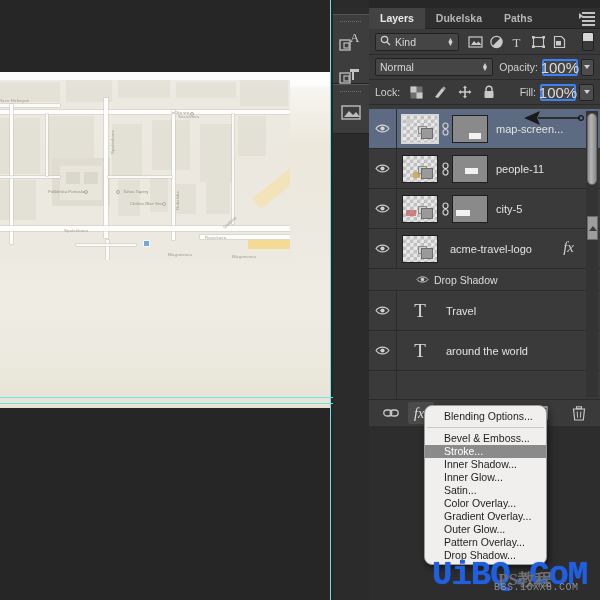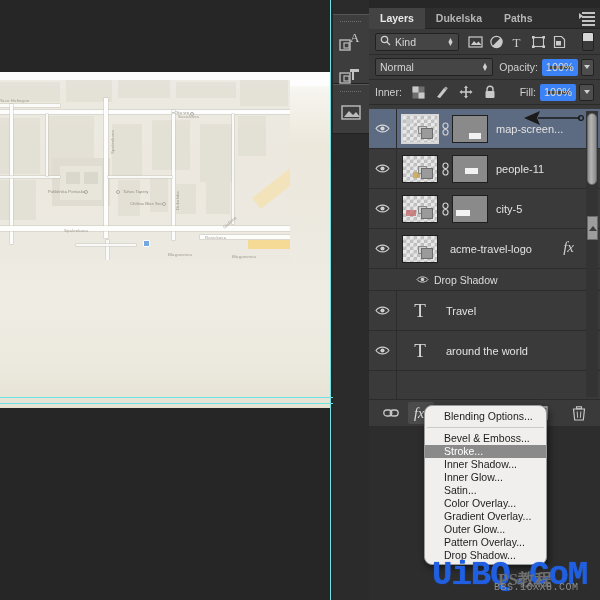--- a/index.html
+++ b/index.html
@@ -146,22 +146,22 @@
     display: flex; align-items: center; justify-content: center;
   }
   #filter-toggle {
     margin-left: auto; width: 12px; height: 19px;
     background: linear-gradient(to bottom, #d6d6d6 0 45%, #3a3a3a 45% 100%);
     border: 1px solid #222; border-radius: 2px;
   }
   #blend-select { width: 136px; margin-right: 6px; }
   .num-label { font-size: 10.5px; color: #d0d0d0; margin-right: 4px; }
   .num-box {
-    width: 36px; height: 17px; background: #454545; border: 7px solid #3b82f6;
-    border-radius: 2px; font-size: 11px; color: #dcdcdc;
+    width: 36px; height: 17px; background: #454545; border: 2px solid #3b82f6;
+    border-radius: 2px; font-size: 15px; color: #dcdcdc;
     display: flex; align-items: center; justify-content: center;
   }
   .num-arrow {
     width: 15px; height: 17px; margin-left: 3px;
     background: #4d4d4d; border: 1px solid #212121; border-radius: 2px;
     display: flex; align-items: center; justify-content: center;
   }
   .num-arrow i {
     border-left: 3.5px solid transparent; border-right: 3.5px solid transparent;
     border-top: 4px solid #cfcfcf; display: block;
@@ -499,21 +499,21 @@
         </span>
       </div>
       <span class="num-label">Opacity:</span>
       <span class="num-box">100%</span>
       <span class="num-arrow">
           <i></i>
         </span>
     </div>
 
     <div class="panel-row" id="lock-row">
-      <span class="num-label" style="margin-right:7px">Inner:</span>
+      <span class="num-label" style="margin-right:7px">Lock:</span>
       <span class="lk">
         <svg width="13" height="13" viewBox="0 0 13 13">
           <rect x="0.5" y="0.5" width="12" height="12" fill="#6f6f6f"></rect>
           <rect x="0.5" y="0.5" width="6" height="6" fill="#c9c9c9"></rect>
           <rect x="6.5" y="6.5" width="6" height="6" fill="#c9c9c9"></rect>
         </svg>
       </span>
       <span class="lk">
         <svg width="15" height="13" viewBox="0 0 15 13">
           <path d="M2 11 L9 2 l2.5 2 L5 12z" fill="#c9c9c9"></path>

